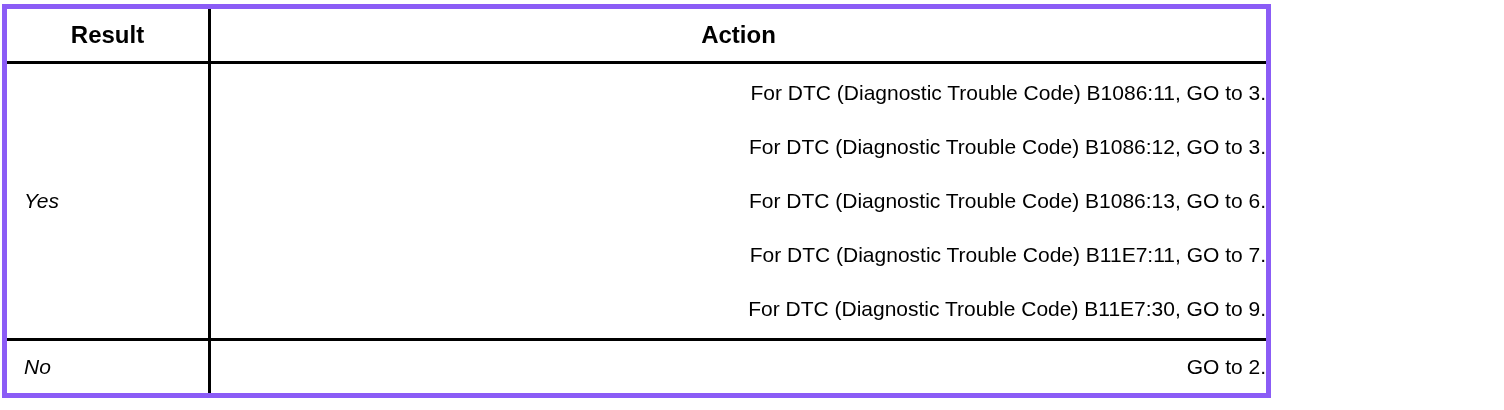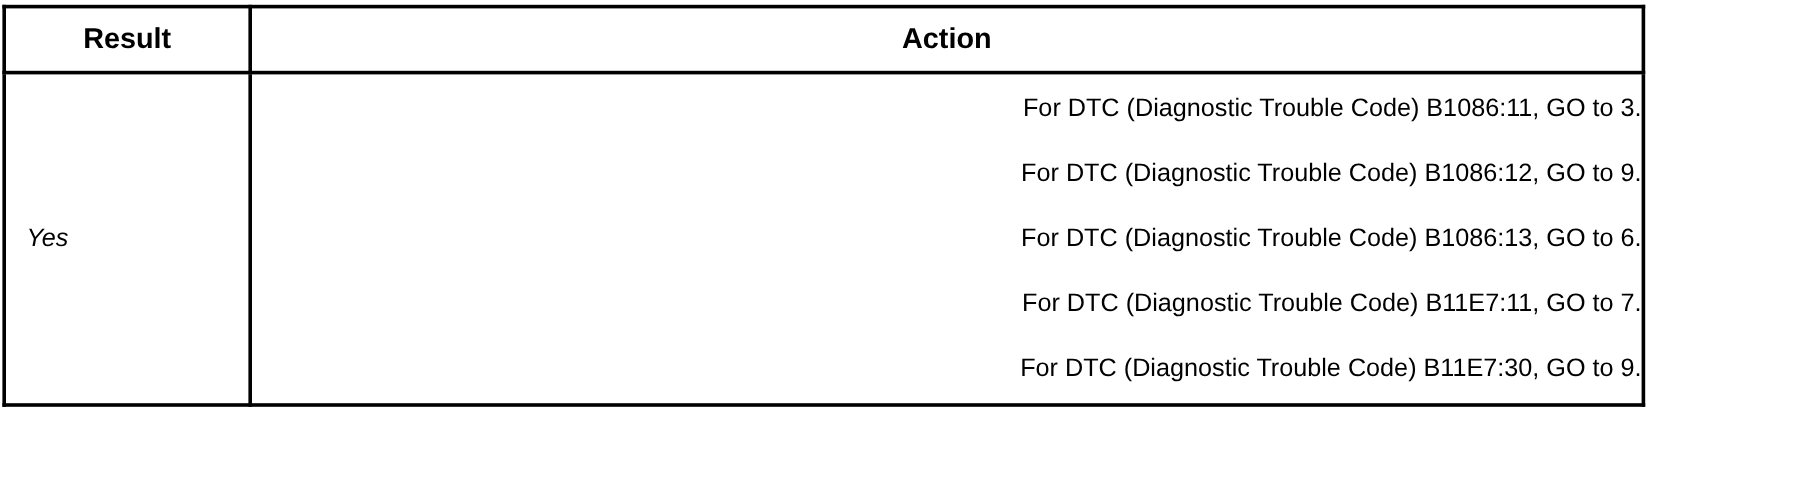--- a/index.html
+++ b/index.html
@@ -12,24 +12,24 @@
     height: 410px;
     position: relative;
     font-family: "Liberation Sans", "DejaVu Sans", sans-serif;
     color: #000000;
     overflow: hidden;
   }
   table.result-action {
     position: absolute;
     left: 2px;
     top: 4px;
-    width: 1369px;
+    width: 1269px;
     border-collapse: collapse;
     table-layout: fixed;
-    border: 1px solid #8b5cf6;
+    border: 5px solid #8b5cf6;
   }
   table.result-action th,
   table.result-action td {
     border: 3px solid #000000;
     vertical-align: middle;
     overflow: hidden;
   }
   col.col-result { width: 205px; }
   th.header-cell {
     font-size: 24px;
@@ -72,20 +72,26 @@
     <tr>
       <th class="header-cell">Result</th>
       <th class="header-cell">Action</th>
     </tr>
   </thead>
   <tbody>
     <tr class="row-yes">
       <td class="result-cell">Yes</td>
       <td class="action-cell">
         <p>For DTC (Diagnostic Trouble Code) B1086:11, GO to 3.</p>
-        <p>For DTC (Diagnostic Trouble Code) B1086:12, GO to 9.</p>
+        <p>For DTC (Diagnostic Trouble Code) B1086:12, GO to 3.</p>
         <p>For DTC (Diagnostic Trouble Code) B1086:13, GO to 6.</p>
         <p>For DTC (Diagnostic Trouble Code) B11E7:11, GO to 7.</p>
         <p>For DTC (Diagnostic Trouble Code) B11E7:30, GO to 9.</p>
+      </td>
+    </tr>
+    <tr class="row-no">
+      <td class="result-cell">No</td>
+      <td class="action-cell">
+        <p>GO to 2.</p>
       </td>
     </tr>
   </tbody>
 </table>
 
 </body></html>

